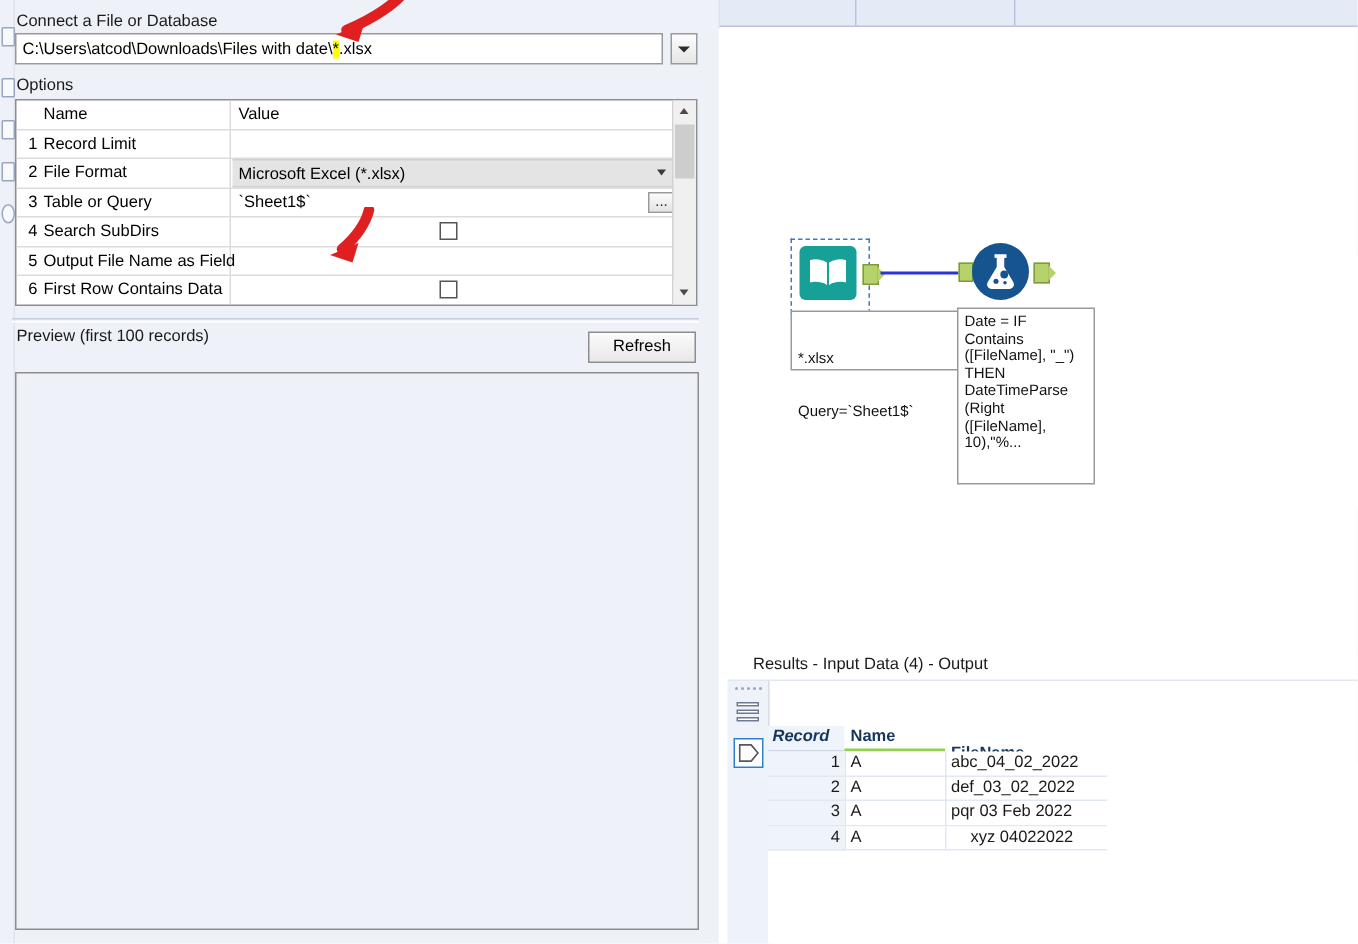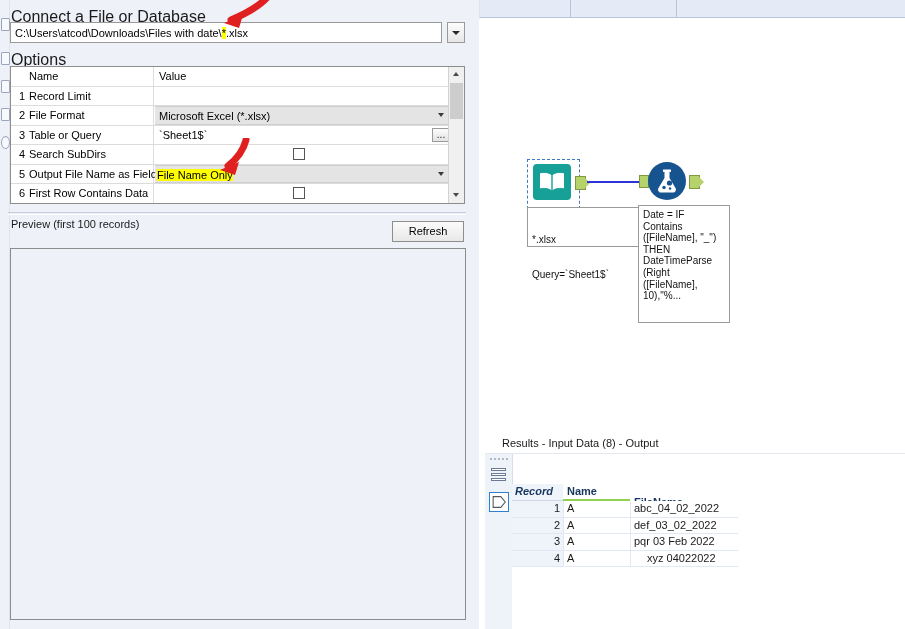--- a/index.html
+++ b/index.html
@@ -14,21 +14,21 @@
   .config-panel{
     position:absolute;left:0;top:0;width:470px;height:629px;
     background:#eef1f8;box-sizing:border-box;
   }
   .leftrail{
     position:absolute;left:0;top:0;width:9px;height:629px;
     background:#eef1f8;border-right:1px solid #dfe3ec;
   }
   .rail-ico{position:absolute;left:1px;width:7px;height:11px;border:1px solid #9aa6c0;background:#f7f9fd;border-radius:1px;}
 
-  .cfg-label{position:absolute;font-size:16px;color:#1a1a1a;white-space:nowrap;}
+  .cfg-label{position:absolute;font-size:11px;color:#1a1a1a;white-space:nowrap;}
 
   .path-wrap{
     position:absolute;left:10px;top:22px;width:455px;height:21px;
   }
   .path-input{
     position:absolute;left:0;top:0;width:432px;height:21px;box-sizing:border-box;
     background:#fff;border:1px solid #9a9a9a;font-size:11px;color:#000;
     padding:3px 4px;line-height:14px;white-space:nowrap;overflow:hidden;
   }
   .hl{background:#ffff00;}
@@ -238,28 +238,20 @@
         <div class="nm">Search SubDirs</div>
         <div class="vcell">
             <div class="vcheck"></div>
           </div>
       </div>
       <div class="og-sep" style="top:96.5px;"></div>
 
       <div class="og-row" style="top:97.5px;">
         <div class="num">5</div>
         <div class="nm">Output File Name as Field</div>
-        <div class="vcell">
-          <div class="vcombo">
-            <div class="vtext" style="left:2px;">
-              <span class="hl">File Name Only</span>
-            </div>
-            <span class="chev"></span>
-          </div>
-        </div>
       </div>
       <div class="og-sep" style="top:116px;"></div>
 
       <div class="og-row" style="top:117px;">
         <div class="num">6</div>
         <div class="nm">First Row Contains Data</div>
         <div class="vcell">
             <div class="vcheck"></div>
           </div>
       </div>
@@ -316,21 +308,21 @@
     </div>
     <div class="anchor-out" style="left:219px;top:175px;"></div>
 
     <div class="annot" style="left:168px;top:205px;width:92px;height:118px;">Date = IF Contains ([FileName], "_") THEN DateTimeParse (Right ([FileName], 10),"%...</div>
   </div>
 
   <div class="results">
     <div class="res-lrail"></div>
     <div class="res-gap"></div>
     <div class="res-titlebar">
-      <div class="res-title">Results - Input Data (8) - Output</div>
+      <div class="res-title">Results - Input Data (4) - Output</div>
     </div>
 
     <div class="res-body">
 
       <div class="res-sidebar">
         <div class="grip">
           <i style="left:0;"></i>
             <i style="left:4px;"></i>
             <i style="left:8px;"></i>
             <i style="left:12px;"></i>

